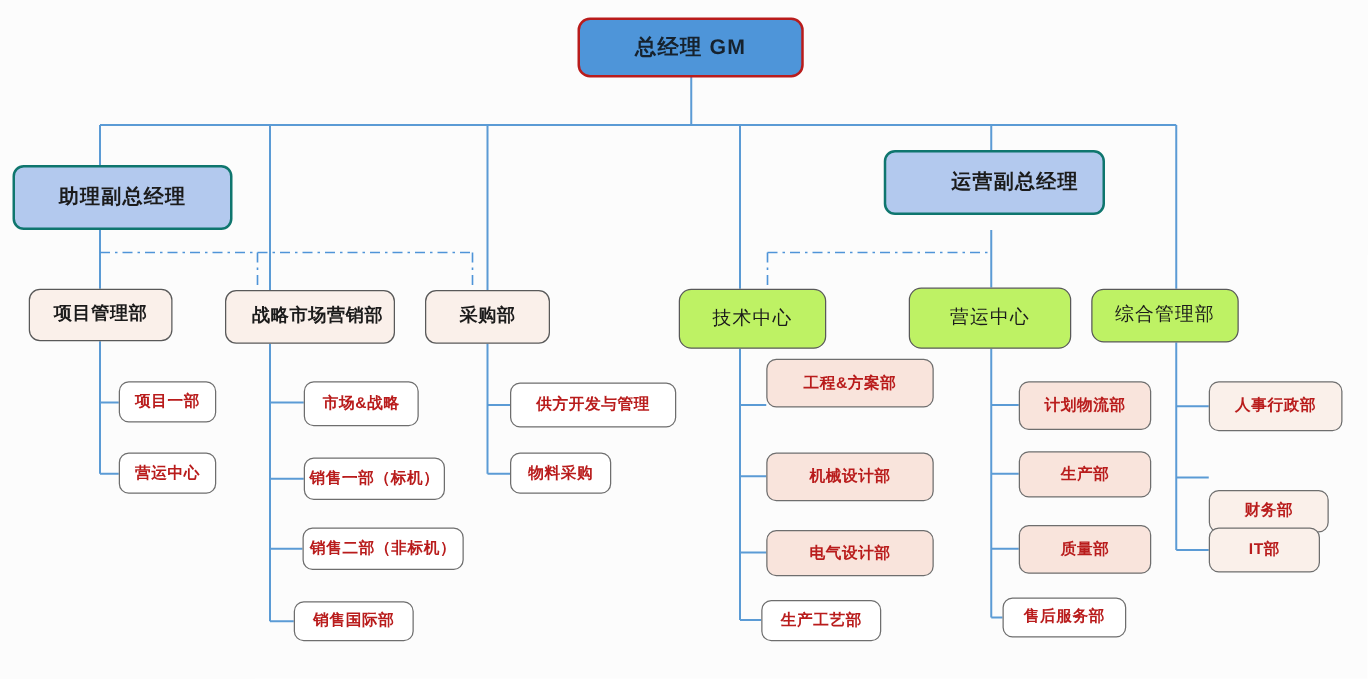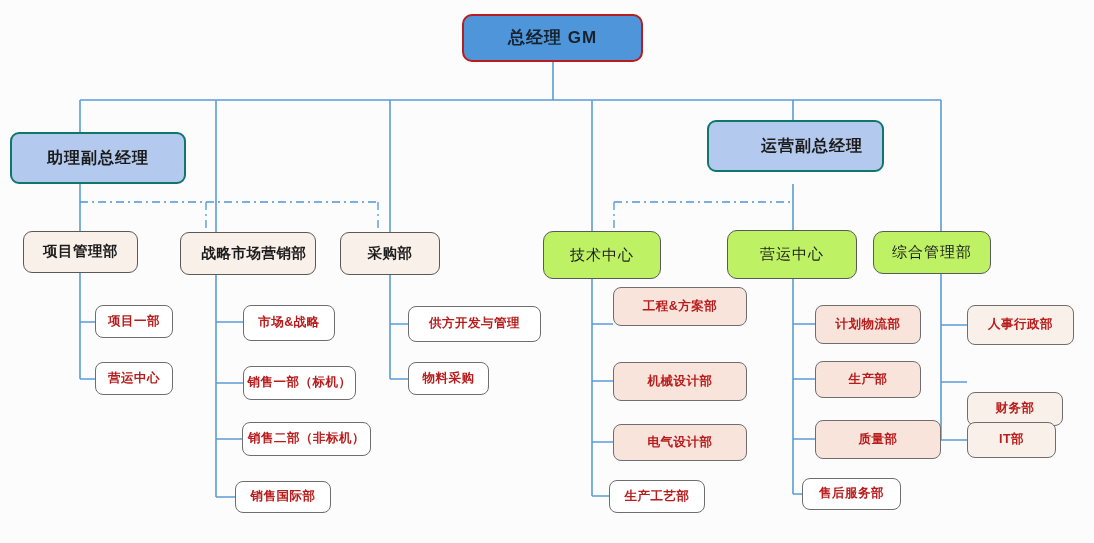--- a/index.html
+++ b/index.html
@@ -107,20 +107,20 @@
   <div class="node leaf leaf-plain" style="left:408px;top:306px;width:133px;height:36px;text-align:center;">供方开发与管理</div>
   <div class="node leaf leaf-plain" style="left:408px;top:362px;width:81px;height:33px;">物料采购</div>
 
   <div class="node leaf leaf-tinted" style="left:613px;top:287px;width:134px;height:39px;">工程&amp;方案部</div>
   <div class="node leaf leaf-tinted" style="left:613px;top:362px;width:134px;height:39px;">机械设计部</div>
   <div class="node leaf leaf-tinted" style="left:613px;top:424px;width:134px;height:37px;">电气设计部</div>
   <div class="node leaf leaf-plain" style="left:609px;top:480px;width:96px;height:33px;">生产工艺部</div>
 
   <div class="node leaf leaf-tinted" style="left:815px;top:305px;width:106px;height:39px;">计划物流部</div>
   <div class="node leaf leaf-tinted" style="left:815px;top:361px;width:106px;height:37px;">生产部</div>
-  <div class="node leaf leaf-tinted" style="left:815px;top:420px;width:126px;height:39px;">质量部</div>
+  <div class="node leaf leaf-tinted" style="left:815px;top:420px;width:106px;height:39px;">质量部</div>
   <div class="node leaf leaf-plain" style="left:802px;top:478px;width:99px;height:32px;">售后服务部</div>
 
   <div class="node leaf leaf-cream" style="left:967px;top:305px;width:107px;height:40px;">人事行政部</div>
   <div class="node leaf leaf-cream" style="left:967px;top:363px;width:96px;height:34px;margin-top:29px;">财务部</div>
   <div class="node leaf leaf-cream" style="left:967px;top:422px;width:89px;height:36px;">IT部</div>
 
 </div>
 
 </body></html>

